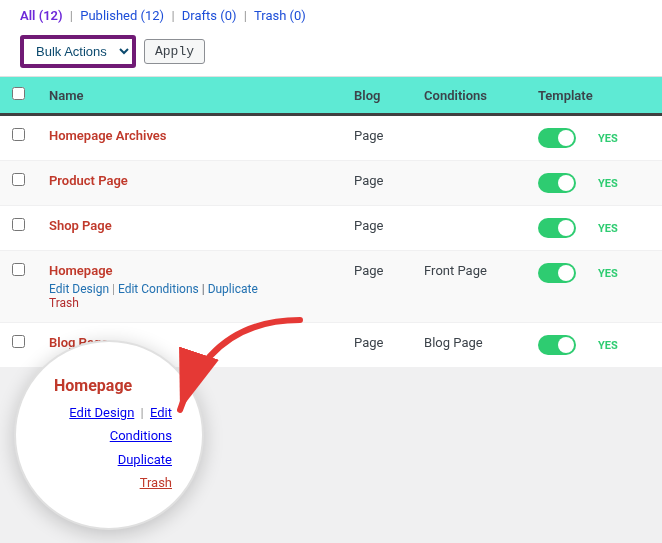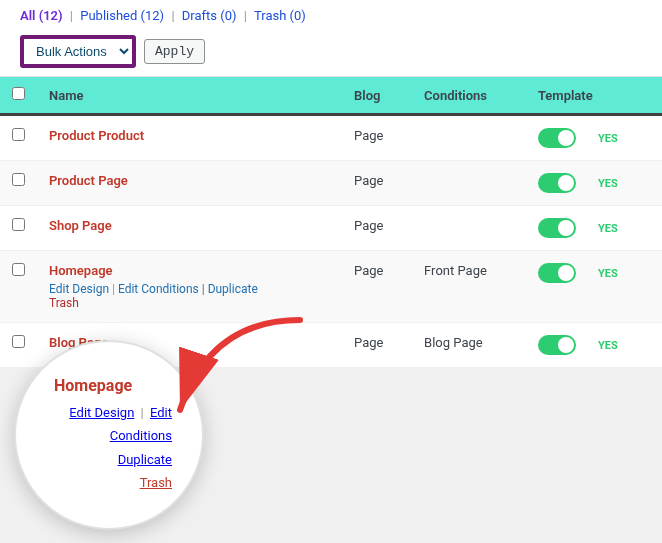--- a/index.html
+++ b/index.html
@@ -292,21 +292,21 @@
         <th><input type="checkbox" style=""></th>
         <th>Name</th>
         <th>Blog</th>
         <th>Conditions</th>
         <th>Template</th>
       </tr>
     </thead>
     <tbody id="table-body">
     <tr>
           <td><input type="checkbox" style=""></td>
-          <td><a href="#" class="row-link">Product Product</a></td>
+          <td><a href="#" class="row-link">Homepage Archives</a></td>
           <td>Page</td>
           <td></td>
           <td>
             <div class="toggle-wrap">
               <label class="toggle">
                 <span class="toggle-slider"></span>
                 <span class="toggle-label"></span>
               </label>
               <span class="yes-label">YES</span>
             </div>

